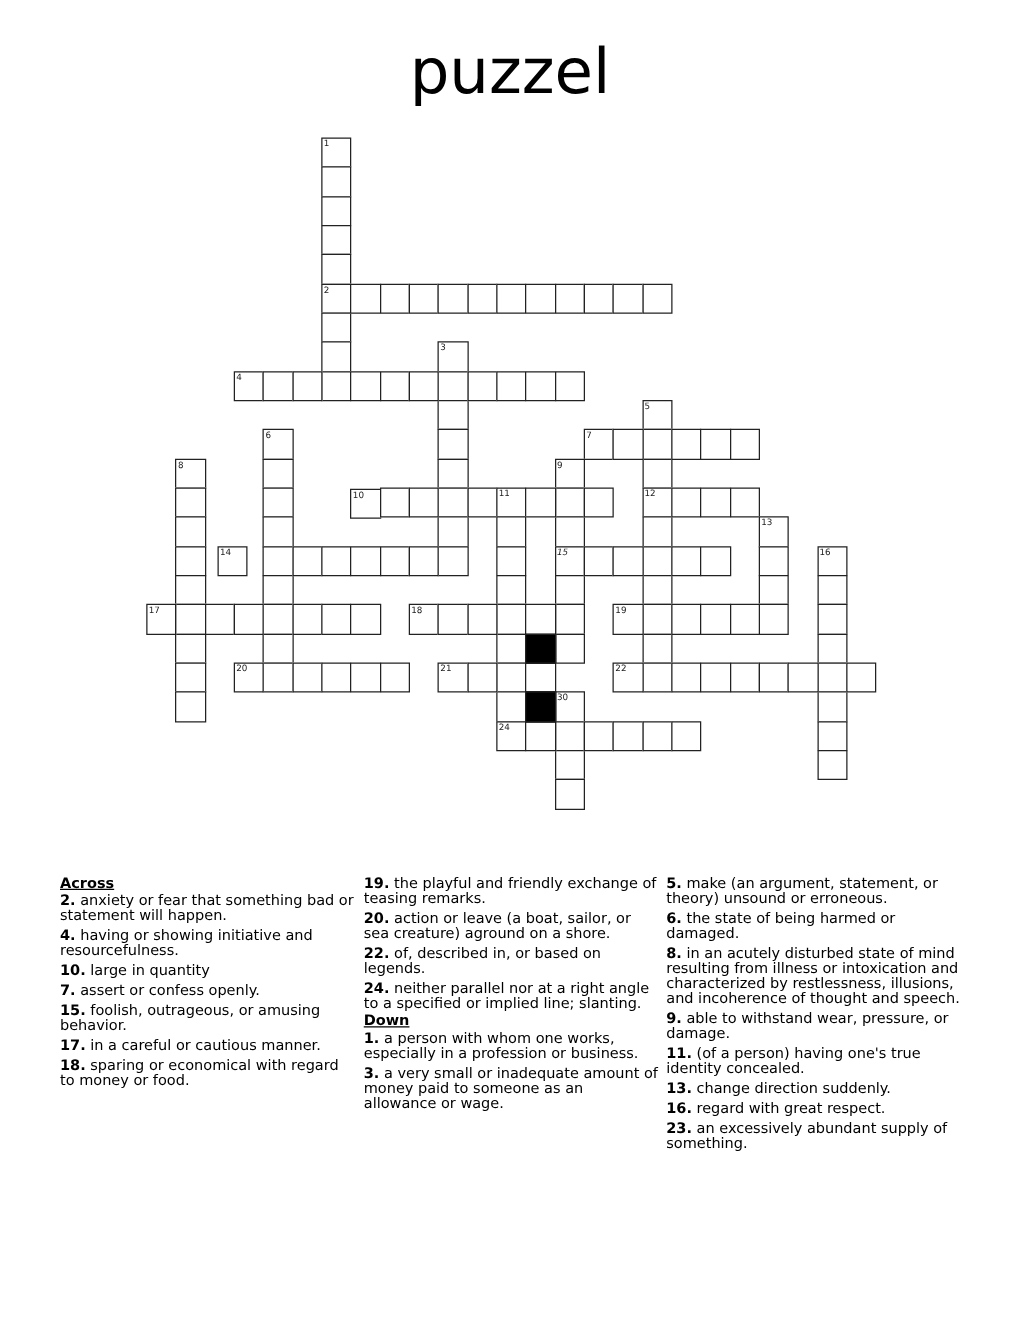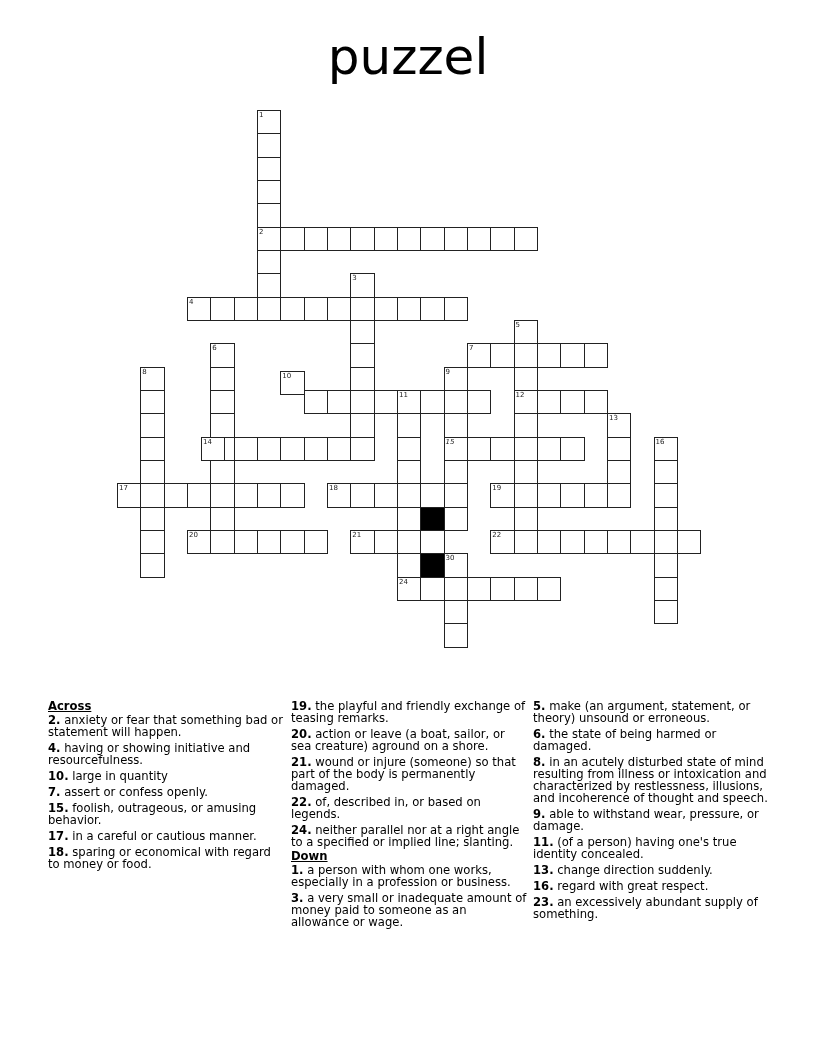--- a/index.html
+++ b/index.html
@@ -117,21 +117,21 @@
       <span class="num">9</span>
     </div>
     <div class="cell" style="left: 443.62px; top: 389.96px;"></div>
     <div class="cell" style="left: 443.62px; top: 413.29px;"></div>
     <div class="cell" style="left: 443.62px; top: 436.62px; font-style: italic;">
       <span class="num">15</span>
     </div>
     <div class="cell" style="left: 443.62px; top: 459.95px;"></div>
     <div class="cell" style="left: 443.62px; top: 483.28px;"></div>
     <div class="cell" style="left: 443.62px; top: 506.61px;"></div>
-    <div class="cell" style="left: 280.31px; top: 371px;">
+    <div class="cell" style="left: 280.31px; top: 391px;">
       <span class="num">10</span>
     </div>
     <div class="cell" style="left: 303.64px; top: 389.96px;"></div>
     <div class="cell" style="left: 326.97px; top: 389.96px;"></div>
     <div class="cell" style="left: 373.63px; top: 389.96px;"></div>
     <div class="cell" style="left: 396.96px; top: 389.96px;">
       <span class="num">11</span>
     </div>
     <div class="cell" style="left: 420.29px; top: 389.96px;"></div>
     <div class="cell" style="left: 466.95px; top: 389.96px;"></div>
@@ -147,21 +147,21 @@
     </div>
     <div class="cell" style="left: 536.94px; top: 389.96px;"></div>
     <div class="cell" style="left: 560.27px; top: 389.96px;"></div>
     <div class="cell" style="left: 583.6px; top: 389.96px;"></div>
     <div class="cell" style="left: 606.93px; top: 413.29px;">
       <span class="num">13</span>
     </div>
     <div class="cell" style="left: 606.93px; top: 436.62px;"></div>
     <div class="cell" style="left: 606.93px; top: 459.95px;"></div>
     <div class="cell" style="left: 606.93px; top: 483.28px;"></div>
-    <div class="cell" style="left: 201px; top: 436.62px;">
+    <div class="cell" style="left: 174px; top: 436.62px;">
       <span class="num">14</span>
     </div>
     <div class="cell" style="left: 233.65px; top: 436.62px;"></div>
     <div class="cell" style="left: 256.98px; top: 436.62px;"></div>
     <div class="cell" style="left: 280.31px; top: 436.62px;"></div>
     <div class="cell" style="left: 303.64px; top: 436.62px;"></div>
     <div class="cell" style="left: 326.97px; top: 436.62px;"></div>
     <div class="cell" style="left: 466.95px; top: 436.62px;"></div>
     <div class="cell" style="left: 490.28px; top: 436.62px;"></div>
     <div class="cell" style="left: 536.94px; top: 436.62px;"></div>
@@ -239,21 +239,20 @@
     <div class="clue"><b>4.</b> <span>having or showing initiative and resourcefulness.</span></div>
     <div class="clue"><b>10.</b> <span>large in quantity</span></div>
     <div class="clue"><b>7.</b> <span>assert or confess openly.</span></div>
     <div class="clue"><b>15.</b> <span>foolish, outrageous, or amusing behavior.</span></div>
     <div class="clue"><b>17.</b> <span>in a careful or cautious manner.</span></div>
     <div class="clue"><b>18.</b> <span>sparing or economical with regard to money or food.</span></div>
   </div>
   <div class="col col2">
     <div class="clue"><b>19.</b> <span>the playful and friendly exchange of teasing remarks.</span></div>
     <div class="clue"><b>20.</b> <span>action or leave (a boat, sailor, or sea creature) aground on a shore.</span></div>
-    <div class="clue"><b>21.</b> <span>wound or injure (someone) so that part of the body is permanently damaged.</span></div>
     <div class="clue"><b>22.</b> <span>of, described in, or based on legends.</span></div>
     <div class="clue" style="margin-bottom:2px"><b>24.</b> <span>neither parallel nor at a right angle to a specified or implied line; slanting.</span></div>
     <span class="hdr">Down</span>
     <div class="clue"><b>1.</b> <span>a person with whom one works, especially in a profession or business.</span></div>
     <div class="clue"><b>3.</b> <span>a very small or inadequate amount of money paid to someone as an allowance or wage.</span></div>
   </div>
   <div class="col col3">
     <div class="clue"><b>5.</b> <span>make (an argument, statement, or theory) unsound or erroneous.</span></div>
     <div class="clue"><b>6.</b> <span>the state of being harmed or damaged.</span></div>
     <div class="clue"><b>8.</b> <span>in an acutely disturbed state of mind resulting from illness or intoxication and characterized by restlessness, illusions, and incoherence of thought and speech.</span></div>

